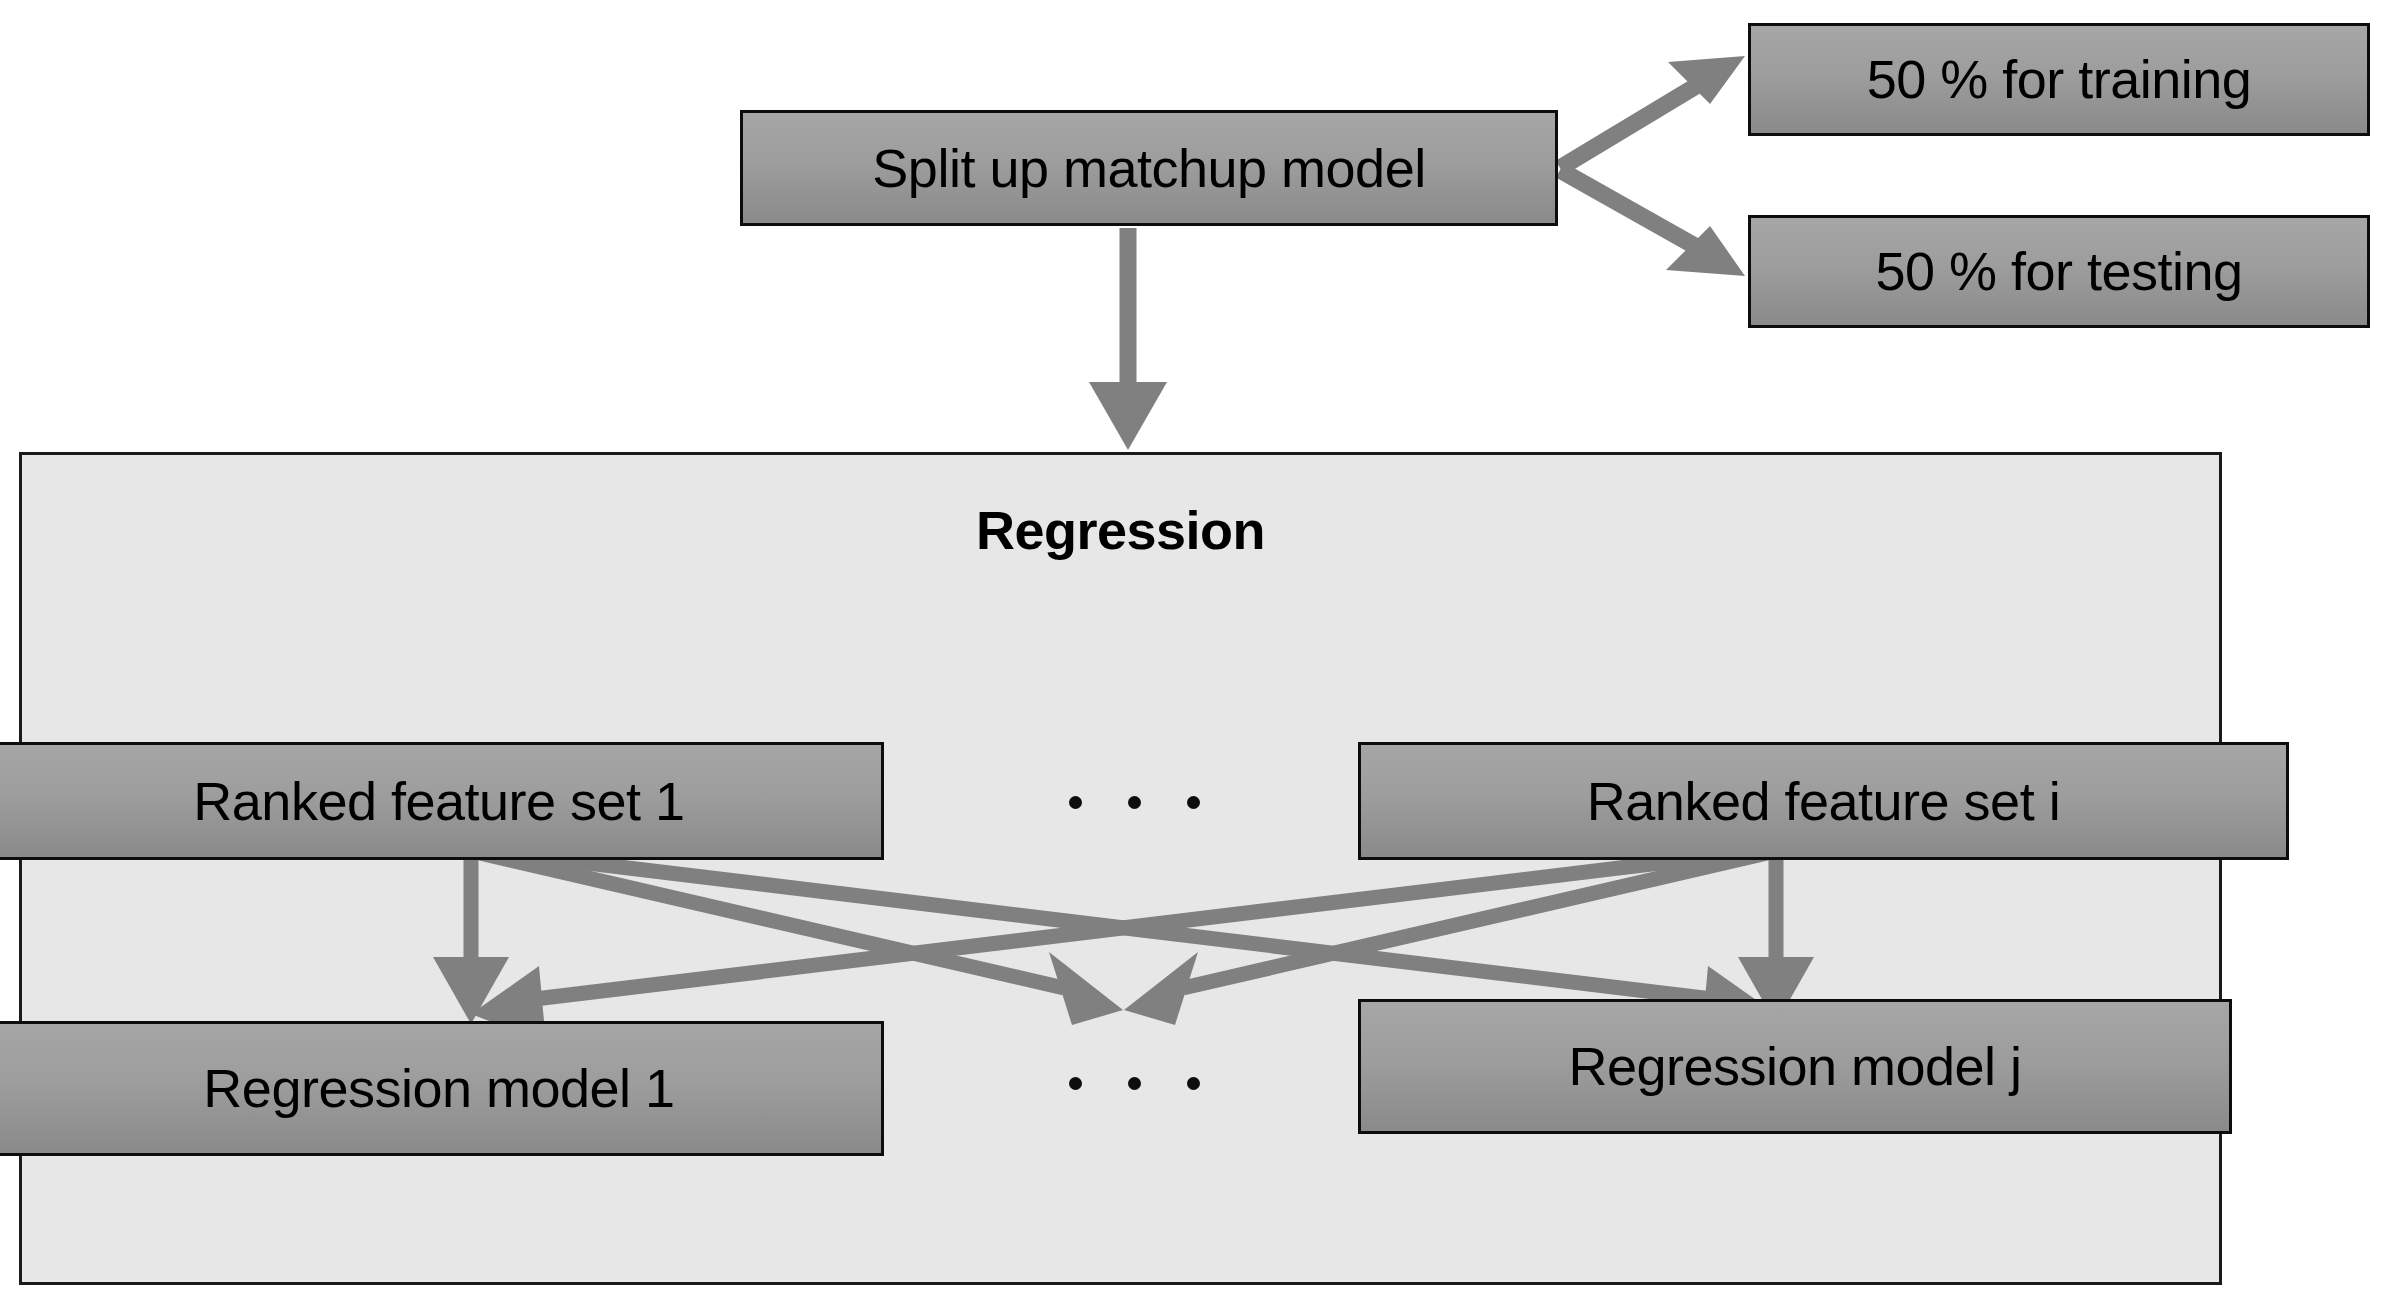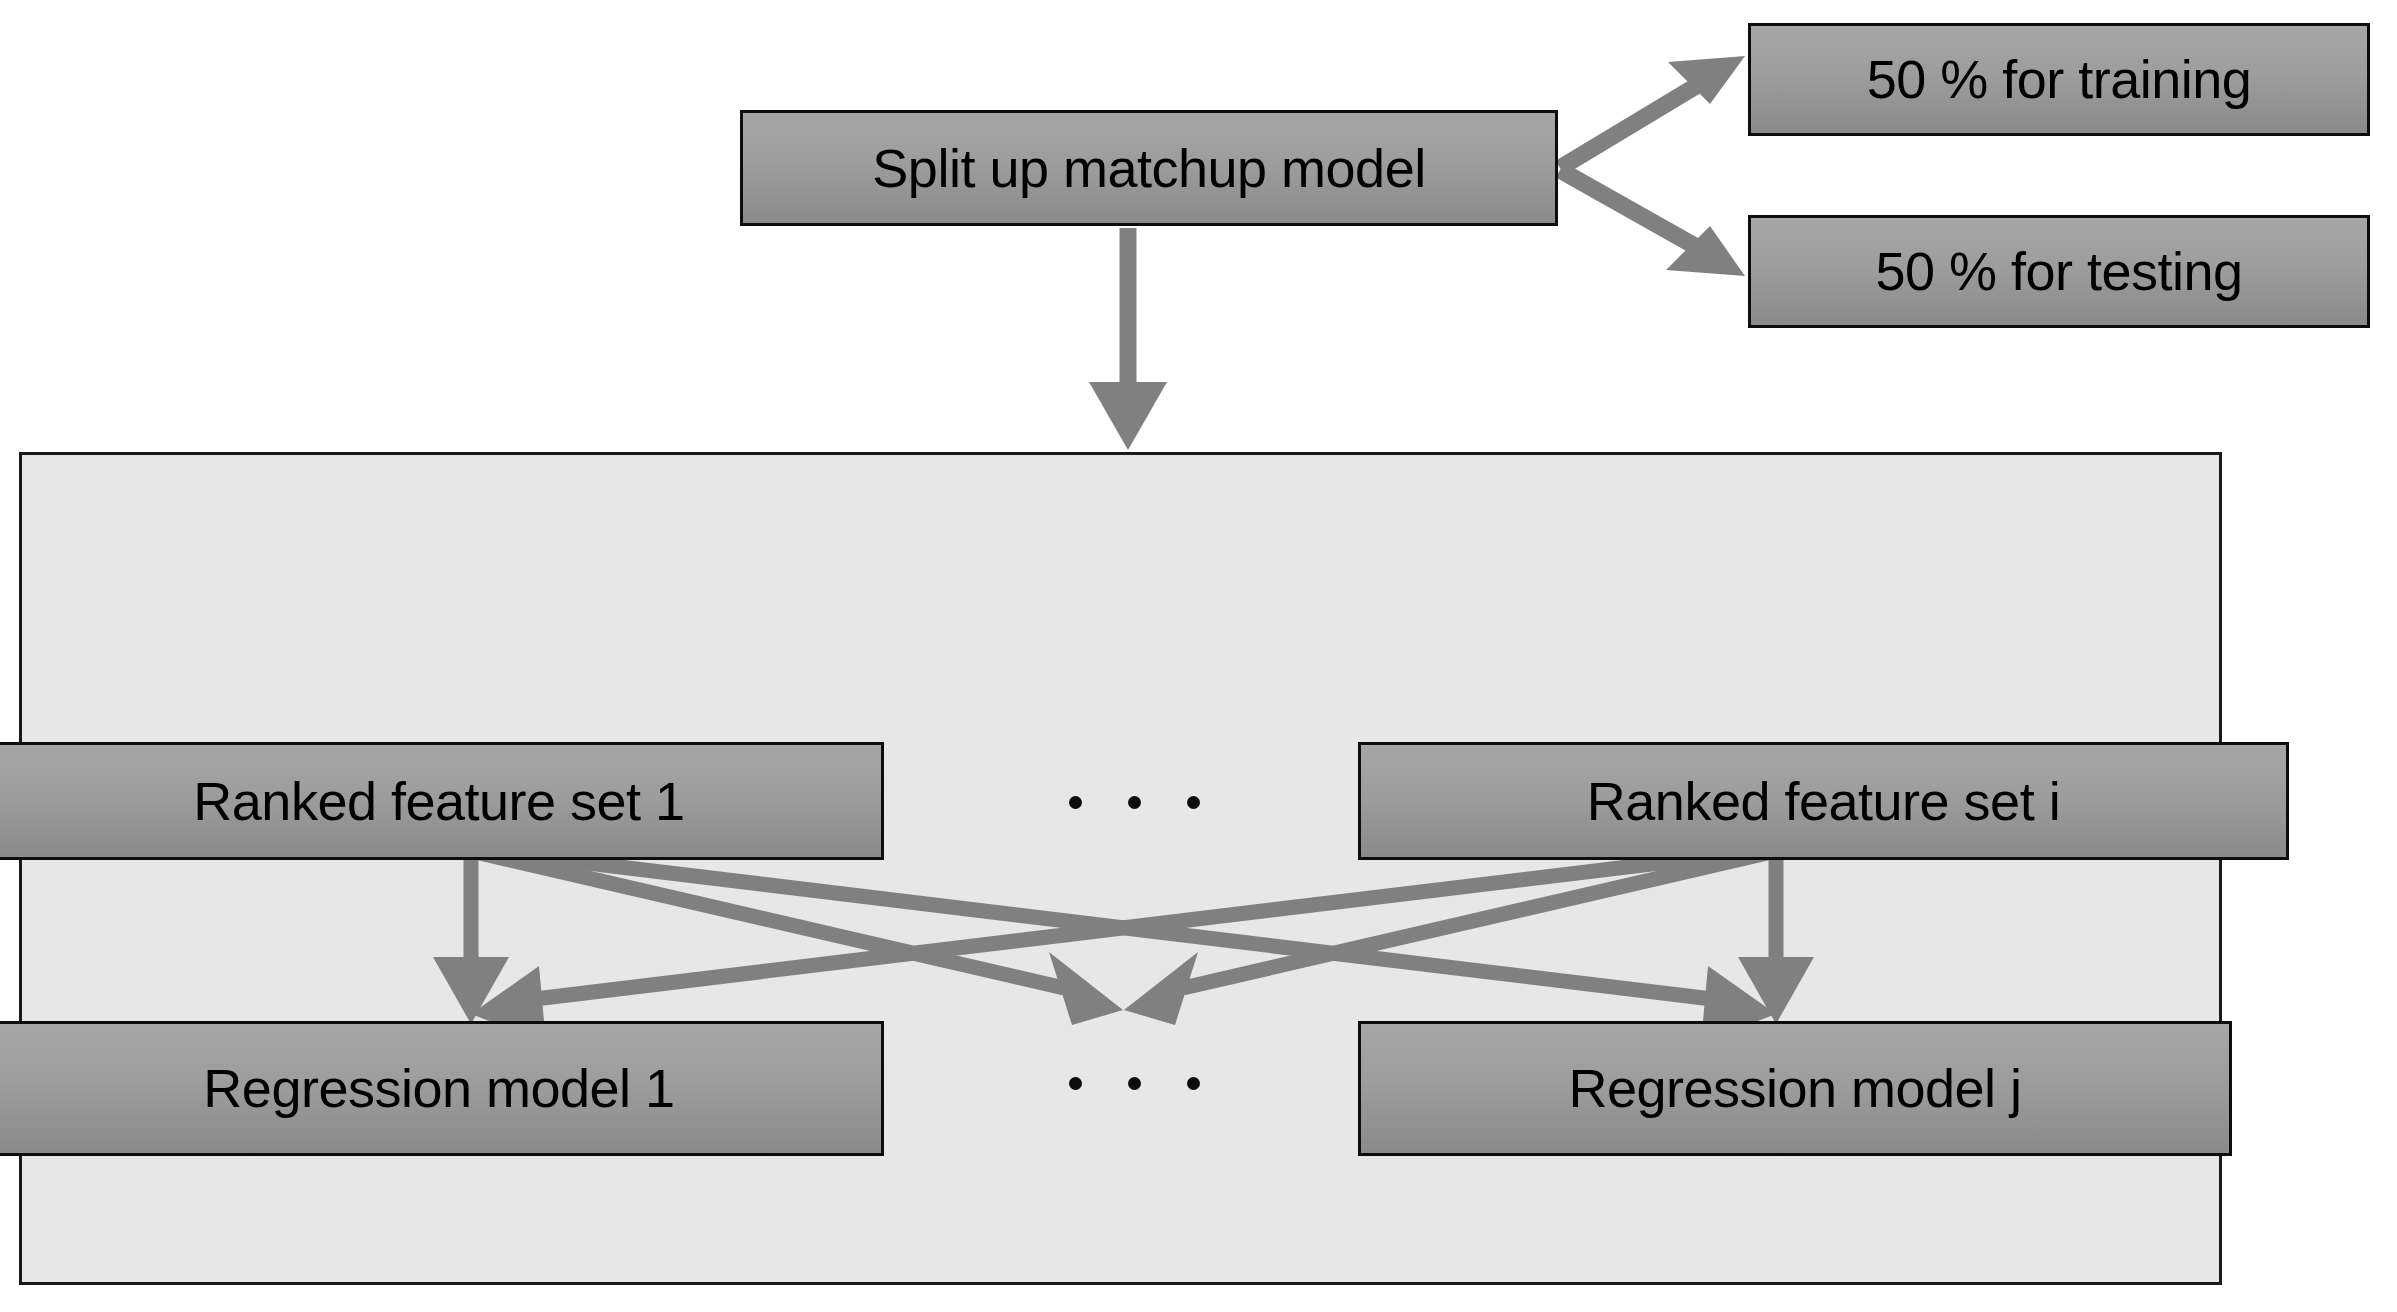--- a/index.html
+++ b/index.html
@@ -92,21 +92,21 @@
   }
 
   
   #box-split      { left: 740px;  top: 110px;  width: 818px;  height: 116px; font-size: 54px; }
   #box-training   { left: 1748px; top: 23px;   width: 622px;  height: 113px; font-size: 54px; }
   #box-testing    { left: 1748px; top: 215px;  width: 622px;  height: 113px; font-size: 54px; }
 
   #box-feature-1  { left: -6px;   top: 742px;  width: 890px;  height: 118px; font-size: 54px; }
   #box-feature-i  { left: 1358px; top: 742px;  width: 931px;  height: 118px; font-size: 54px; }
   #box-model-1    { left: -6px;   top: 1021px; width: 890px;  height: 135px; font-size: 54px; }
-  #box-model-j    { left: 1358px; top: 1021px; width: 874px;  height: 135px; font-size: 54px; }
+  #box-model-j    { left: 1358px; top: 999px; width: 874px;  height: 135px; font-size: 54px; }
 
   #ellipsis-feature { left: 1069px; top: 796px; }
   #ellipsis-model   { left: 1069px; top: 1077px; }
 </style>
 </head>
 <body>
 
 <div id="canvas">
 
   <svg class="arrow-layer" viewBox="0 0 2397 1312" xmlns="http://www.w3.org/2000/svg">
@@ -128,20 +128,21 @@
   </svg>
 
   <div class="box" id="box-split">Split up matchup model</div>
 
   <div class="box" id="box-training">50 % for training</div>
 
   <div class="box" id="box-testing">50 % for testing</div>
 
   <div id="regression-panel">
 
+    <div id="regression-title">Regression</div>
 
     <svg id="panel-arrow-layer" viewBox="0 0 2203 833" xmlns="http://www.w3.org/2000/svg">
 
       <g>
         <path d="M 452 407 L 452 528" stroke="#808080" stroke-width="15" fill="none"></path>
         <path d="M 452 572 L 414 505 L 490 505 Z" fill="#808080"></path>
       </g>
 
       <g>
         <path d="M 452 399 L 1045 536" stroke="#808080" stroke-width="15" fill="none"></path>

